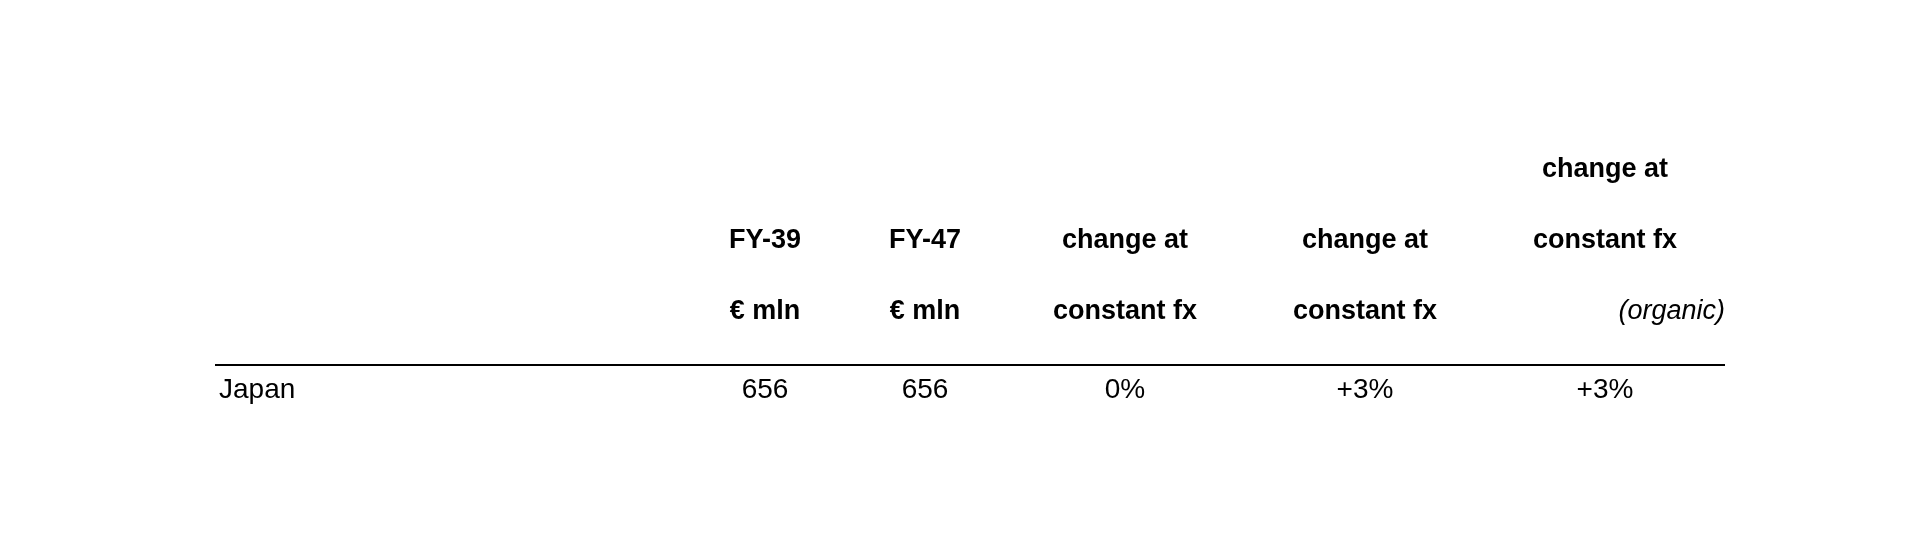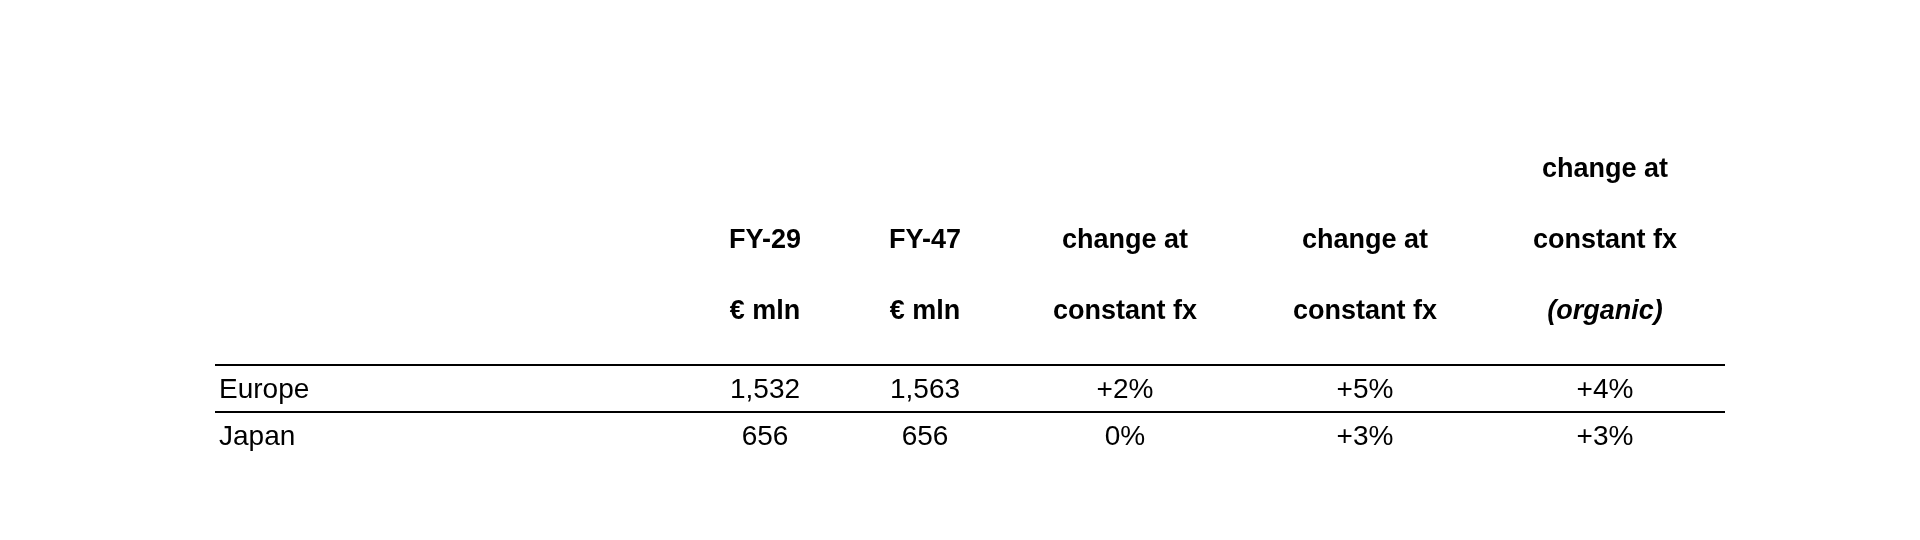--- a/index.html
+++ b/index.html
@@ -44,22 +44,23 @@
     font-size: 27px;
     font-weight: bold;
     line-height: 1.32;
     padding-bottom: 6px;
     white-space: pre-line;
   }
   .head-cell.label-head {
     text-align: left;
   }
   .head-cell .organic {
-    font-weight: bold;
+    font-weight: normal;
     font-style: italic;
+    text-align: right;
   }
   .row-cell {
     font-size: 28px;
     line-height: 1.0;
     height: 45px;
     text-align: center;
     border-top: 2px solid #000000;
     vertical-align: middle;
   }
   .row-cell.label {
@@ -80,21 +81,21 @@
         <col class="c-chg">
         <col class="c-chg">
         <col class="c-chg">
       </colgroup>
       <thead>
         <tr>
           <th class="head-cell label-head">
             <div></div>
           </th>
           <th class="head-cell">
-            <div>FY-29</div>
+            <div>FY-39</div>
             <div>€ mln</div>
           </th>
           <th class="head-cell">
             <div>FY-47</div>
             <div>€ mln</div>
           </th>
           <th class="head-cell">
             <div>change at</div>
             <div>constant fx</div>
           </th>
@@ -104,28 +105,20 @@
           </th>
           <th class="head-cell">
             <div>change at</div>
             <div>constant fx</div>
             <div class="organic">(organic)</div>
           </th>
         </tr>
       </thead>
       <tbody>
         <tr>
-          <td class="row-cell label">Europe</td>
-          <td class="row-cell">1,532</td>
-          <td class="row-cell">1,563</td>
-          <td class="row-cell">+2%</td>
-          <td class="row-cell">+5%</td>
-          <td class="row-cell">+4%</td>
-        </tr>
-        <tr>
           <td class="row-cell label">Japan</td>
           <td class="row-cell">656</td>
           <td class="row-cell">656</td>
           <td class="row-cell">0%</td>
           <td class="row-cell">+3%</td>
           <td class="row-cell">+3%</td>
         </tr>
 
       </tbody>
     </table>

